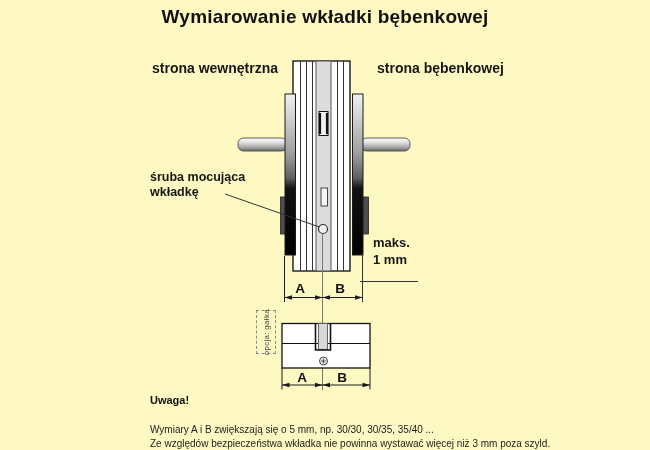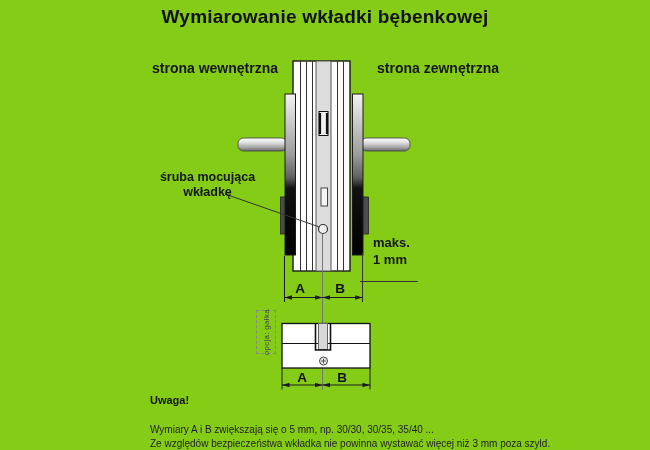--- a/index.html
+++ b/index.html
@@ -1,30 +1,30 @@
 <!DOCTYPE html>
 <html lang="pl"><head>
 <meta charset="utf-8">
 <style>
   html,body{margin:0;padding:0;background:#fff;}
   #stage{
-    position:relative;width:650px;height:450px;background:#84cc16;overflow:hidden;
+    position:relative;width:650px;height:450px;background:#fef9c3;overflow:hidden;
     font-family:"Liberation Sans","DejaVu Sans",sans-serif;color:#1a1a1a;
   }
   .abs{position:absolute;}
   #title{
     left:0;top:6px;width:650px;text-align:center;
     font-size:19px;font-weight:700;letter-spacing:.2px;color:#111;
   }
   .side-label{font-size:14px;font-weight:700;white-space:nowrap;color:#161616;}
   #inner-side{left:152px;top:60px;}
   #outer-side{left:377px;top:60px;}
   #screw-label{
     left:150px;top:170px;width:115px;
-    font-size:12.5px;font-weight:700;line-height:15px;color:#161616;text-align:center;
+    font-size:12.5px;font-weight:700;line-height:15px;color:#161616;
   }
   #max-label{
     left:373px;top:235px;font-size:13px;font-weight:700;line-height:16.5px;color:#161616;
   }
   .dim-label{
     width:22px;text-align:center;font-size:13.5px;font-weight:700;color:#111;
   }
   #dimA-up{left:289px;top:281px;}
   #dimB-up{left:329px;top:281px;}
   #dimA-low{left:291px;top:370px;}
@@ -134,21 +134,21 @@
       <polygon points="282,385 289.5,382.7 289.5,387.3" fill="#1a1a1a" stroke="none"></polygon>
       <polygon points="322.5,385 315,382.7 315,387.3" fill="#1a1a1a" stroke="none"></polygon>
       <polygon points="322.5,385 330,382.7 330,387.3" fill="#1a1a1a" stroke="none"></polygon>
       <polygon points="370,385 362.5,382.7 362.5,387.3" fill="#1a1a1a" stroke="none"></polygon>
     </g>
   </svg>
 
   <div id="title" class="abs">Wymiarowanie wkładki bębenkowej</div>
 
   <div id="inner-side" class="abs side-label">strona wewnętrzna</div>
-  <div id="outer-side" class="abs side-label">strona zewnętrzna</div>
+  <div id="outer-side" class="abs side-label">strona bębenkowej</div>
 
   <div id="screw-label" class="abs">
     <div>śruba mocująca</div>
     <div>wkładkę</div>
   </div>
 
   <div id="max-label" class="abs">
     <div>maks.</div>
     <div>1 mm</div>
   </div>

